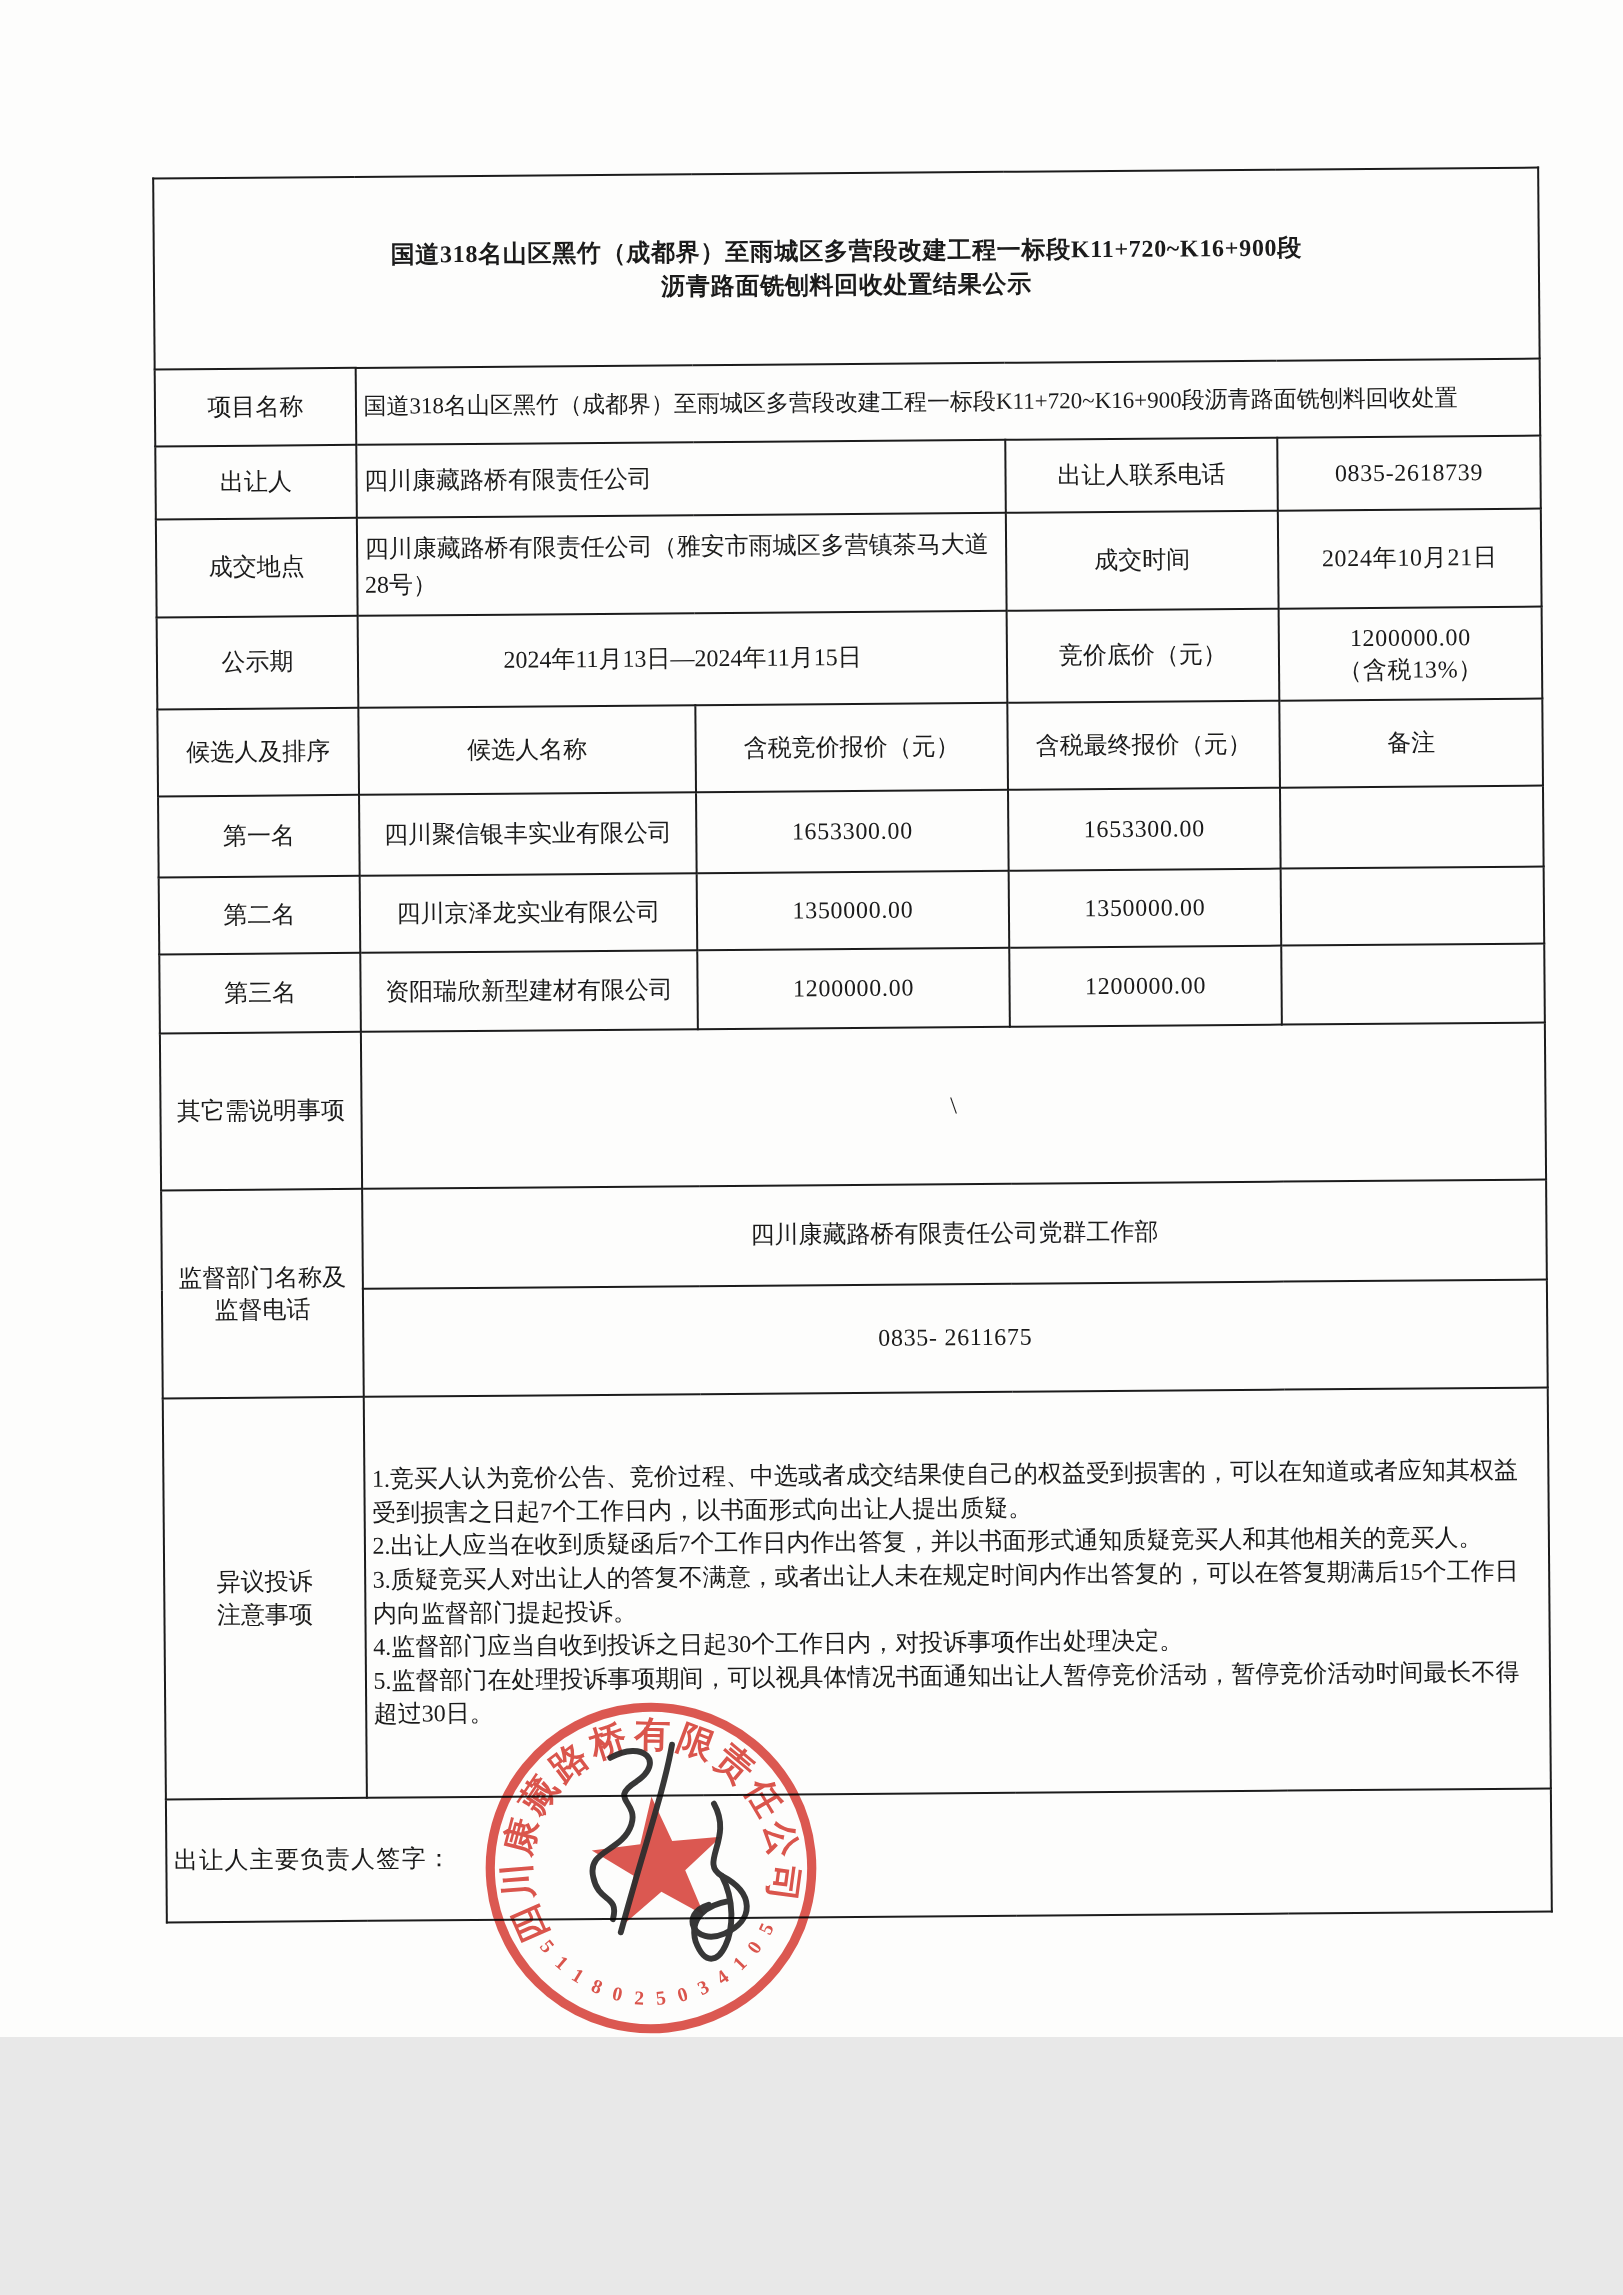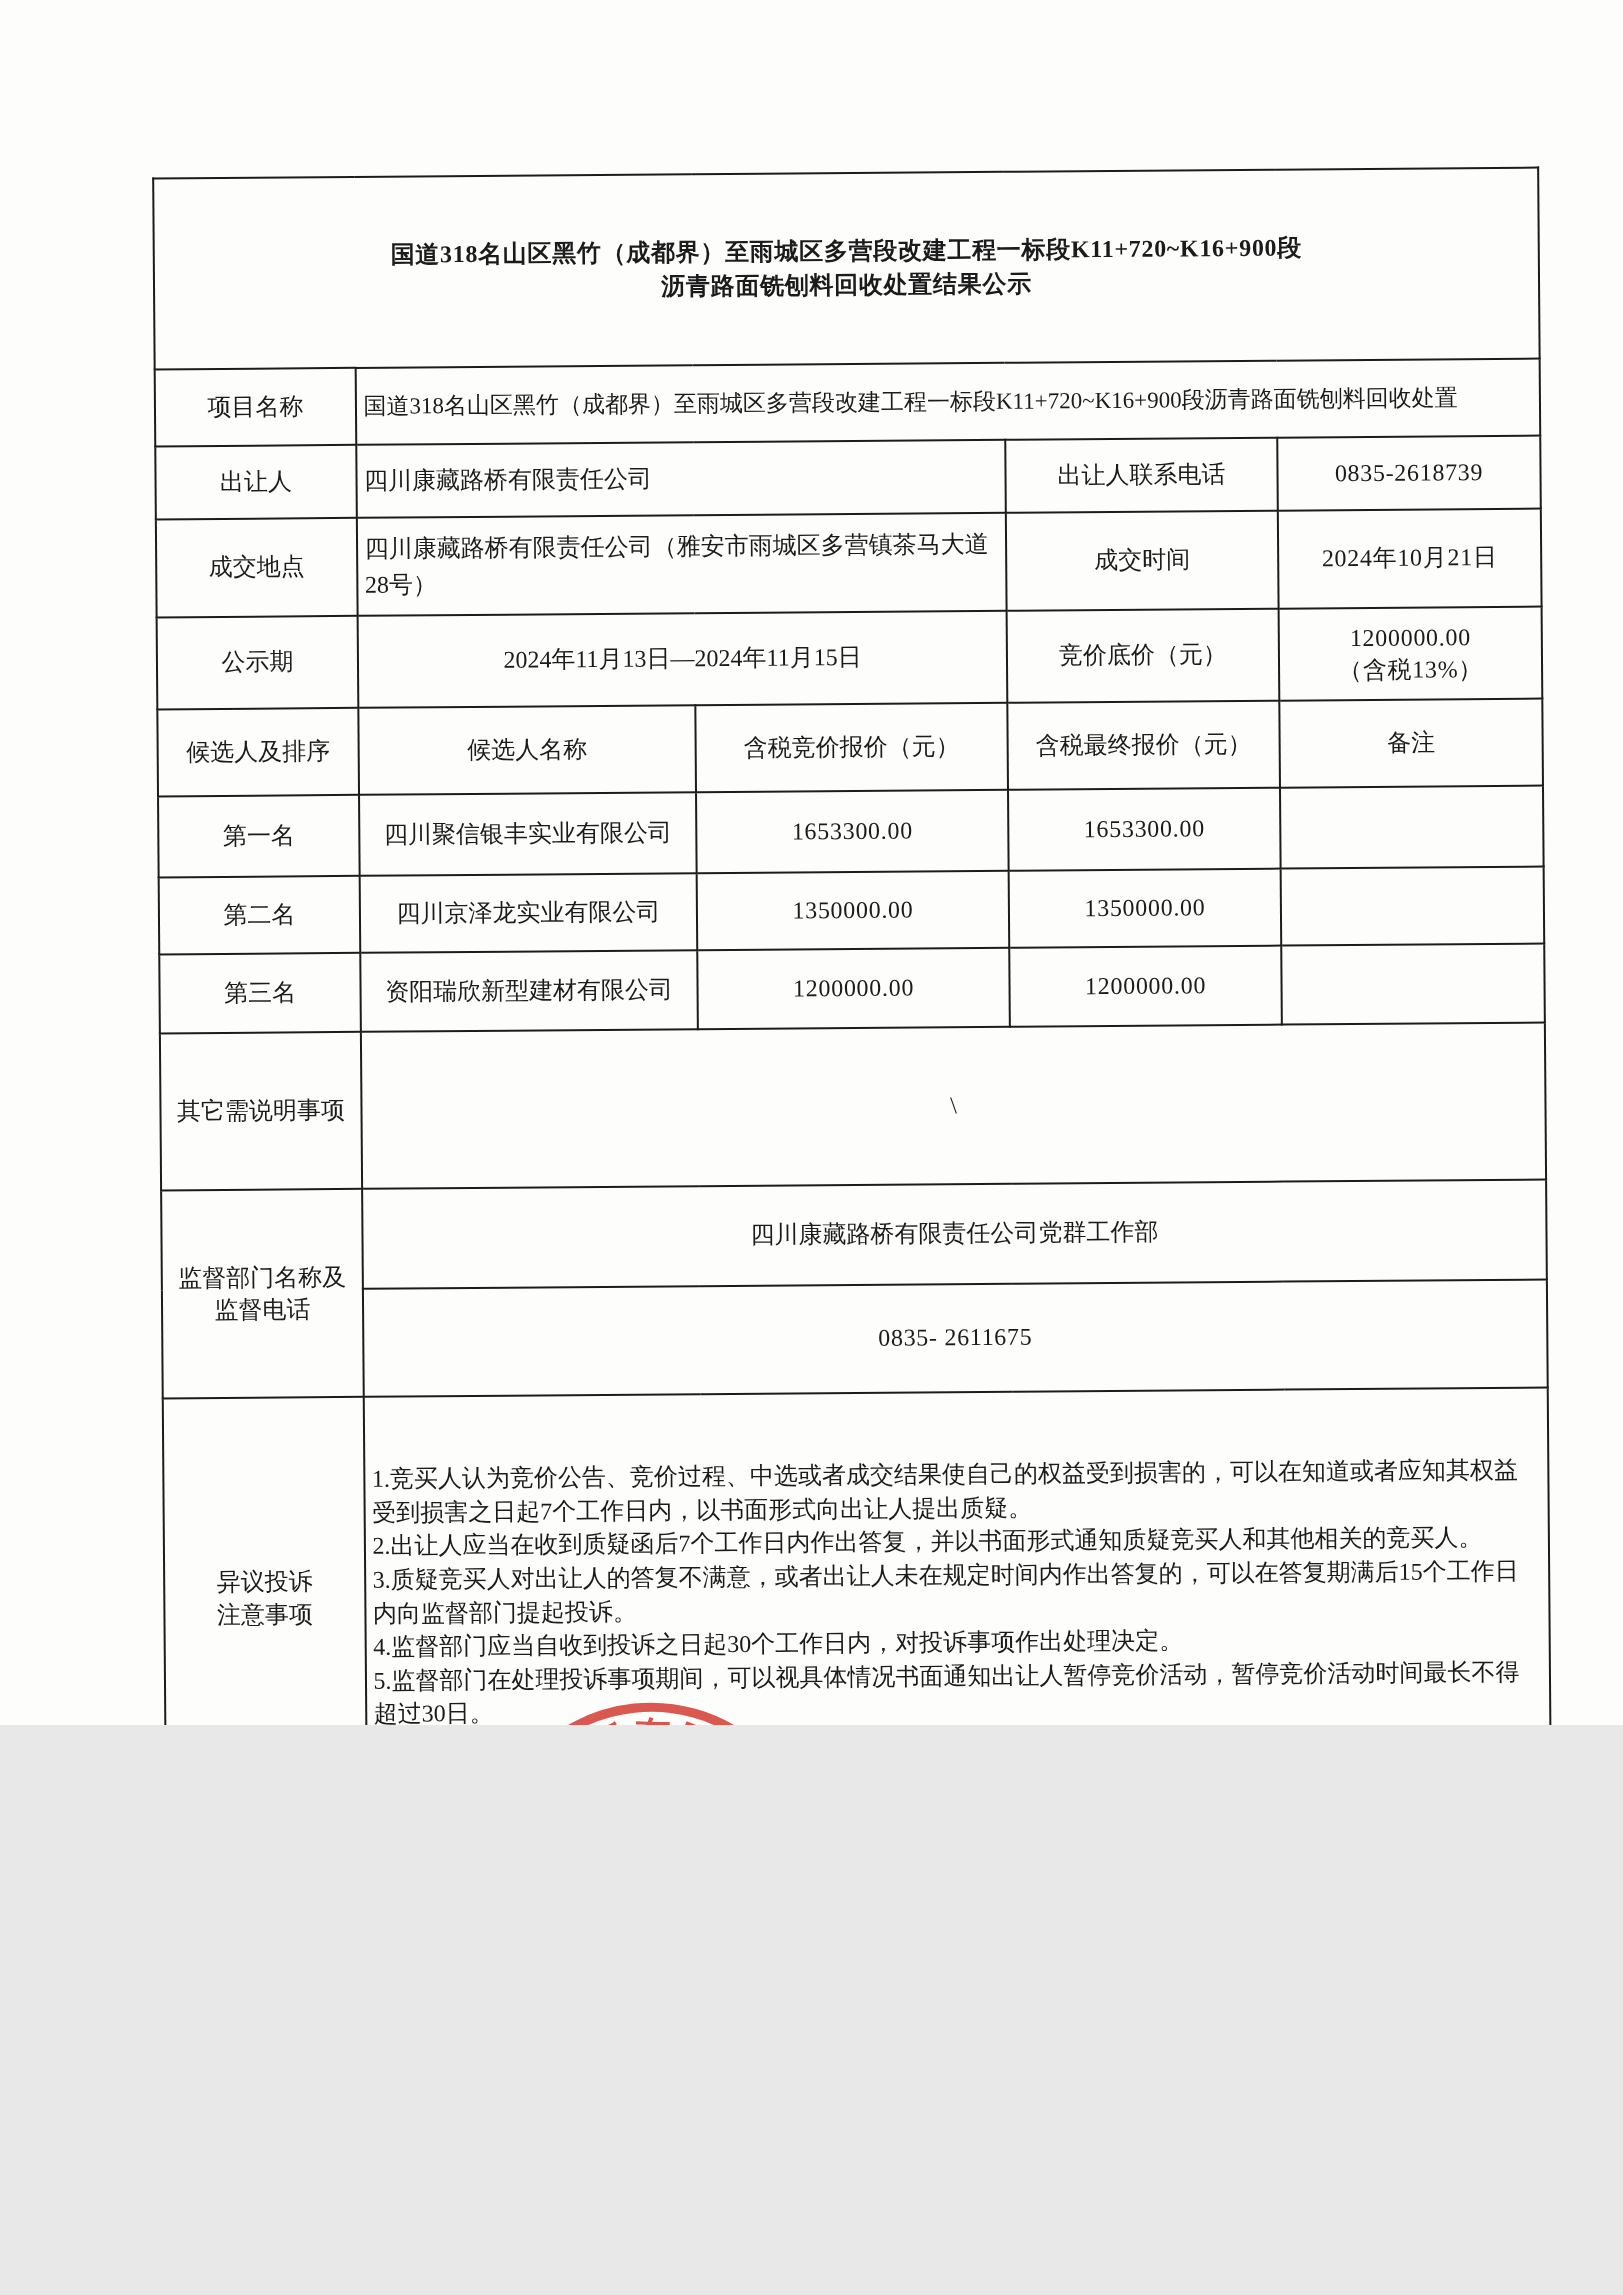--- a/index.html
+++ b/index.html
@@ -1,18 +1,18 @@
 <!DOCTYPE html>
 <html style="font-size:10.5px"><head>
 <meta charset="utf-8">
 <style>
   html,body{margin:0;padding:0;background:#e8e8e8;}
   .page{
     position:relative;
-    width:1624px;height:1725px;
+    width:1624px;height:2037px;
     background:#fdfdfc;
     font-family:"Liberation Serif", serif;
     color:#1b1b1b;
     overflow:hidden;
   }
   table.doc{
     position:absolute;left:159px;top:172px;
     width:1384px;
     border-collapse:collapse;
     table-layout:fixed;

